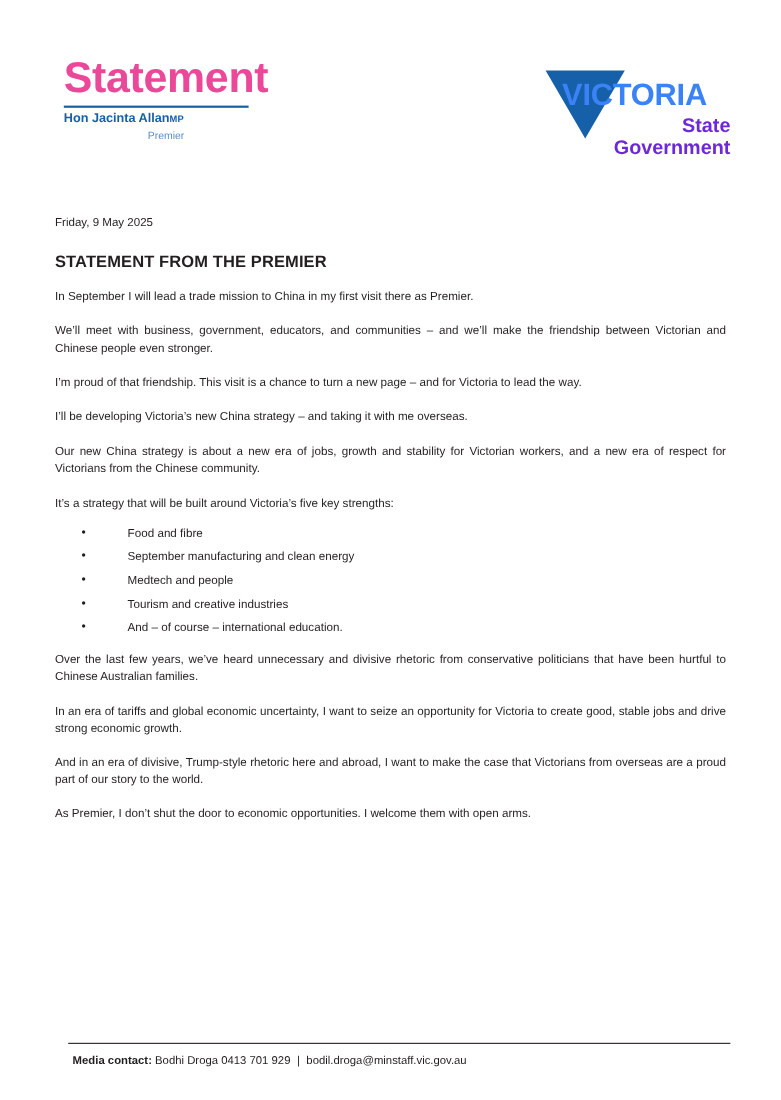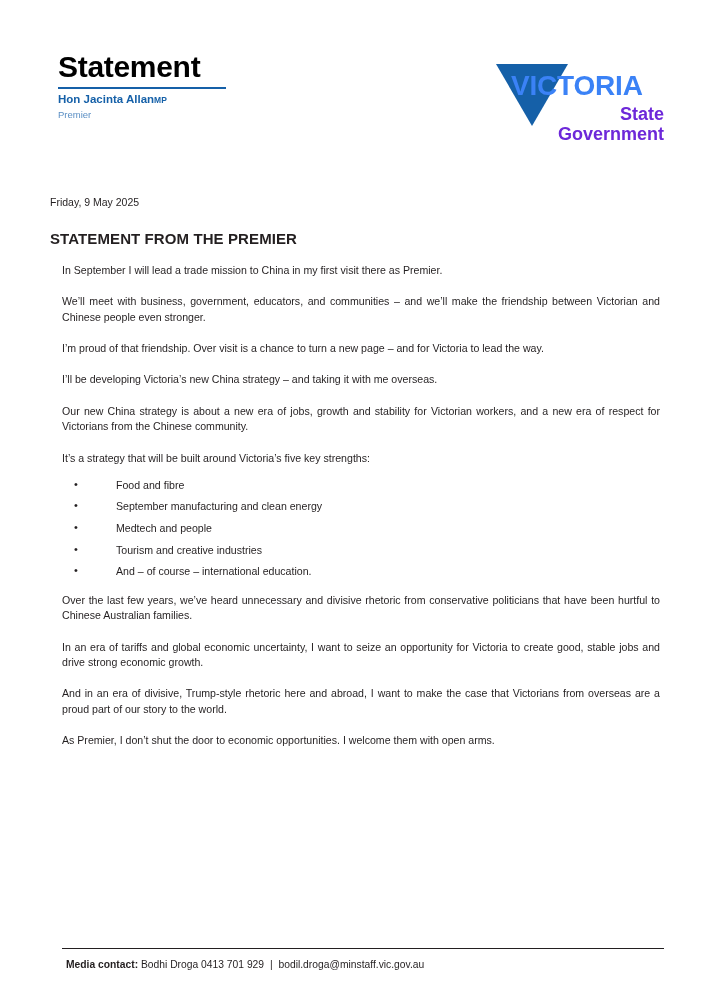--- a/index.html
+++ b/index.html
@@ -27,23 +27,23 @@
   .header {
     position: relative;
     height: 150px;
   }
   .masthead {
     position: absolute;
     left: 12px;
     top: 52px;
   }
   .masthead-title {
-    font-size: 30px;
-    font-weight: bold;
-    color: #000000;
+    font-size: 39px;
+    font-weight: bold;
+    color: #ec4899;
     letter-spacing: -0.3px;
     line-height: 1;
     margin: 0;
   }
   .masthead-rule {
     width: 168px;
     height: 2px;
     background: #1560a8;
     margin: 5px 0 4px 0;
   }
@@ -57,20 +57,21 @@
   .masthead-name .mp {
     font-size: 8.5px;
     font-weight: bold;
     letter-spacing: 0.2px;
   }
   .masthead-role {
     font-size: 9.5px;
     color: #5b8fc4;
     margin: 2px 0 0 0;
     line-height: 1.2;
+    text-align: center;
   }
 
   
   .vic-logo {
     position: absolute;
     right: 0px;
     top: 50px;
     width: 168px;
     height: 100px;
   }
@@ -116,21 +117,21 @@
   }
   .doc-heading {
     font-size: 15px;
     font-weight: bold;
     margin: 22px 0 0 0;
     letter-spacing: 0.1px;
   }
   p.para {
     font-size: 10.6px;
     line-height: 1.45;
-    margin: 16px 0 0 12px;
+    margin: 16px 0 0 0;
     text-align: justify;
     text-justify: inter-word;
   }
   ul.strengths {
     margin: 14px 0 0 0;
     padding: 0;
     list-style: none;
   }
   ul.strengths li {
     font-size: 10.6px;
@@ -192,21 +193,21 @@
 
   </div>
 
   <div class="content">
 
     <div class="doc-date">Friday, 9 May 2025</div>
     <h1 class="doc-heading">STATEMENT FROM THE PREMIER</h1>
 
     <p class="para">In September I will lead a trade mission to China in my first visit there as Premier.</p>
     <p class="para">We’ll meet with business, government, educators, and communities – and we’ll make the friendship between Victorian and Chinese people even stronger.</p>
-    <p class="para">I’m proud of that friendship. Over visit is a chance to turn a new page – and for Victoria to lead the way.</p>
+    <p class="para">I’m proud of that friendship. This visit is a chance to turn a new page – and for Victoria to lead the way.</p>
     <p class="para">I’ll be developing Victoria’s new China strategy – and taking it with me overseas.</p>
     <p class="para">Our new China strategy is about a new era of jobs, growth and stability for Victorian workers, and a new era of respect for Victorians from the Chinese community.</p>
     <p class="para">It’s a strategy that will be built around Victoria’s five key strengths:</p>
 
     <ul class="strengths">
       <li>Food and fibre</li>
       <li>September manufacturing and clean energy</li>
       <li>Medtech and people</li>
       <li>Tourism and creative industries</li>
       <li>And – of course – international education.</li>

